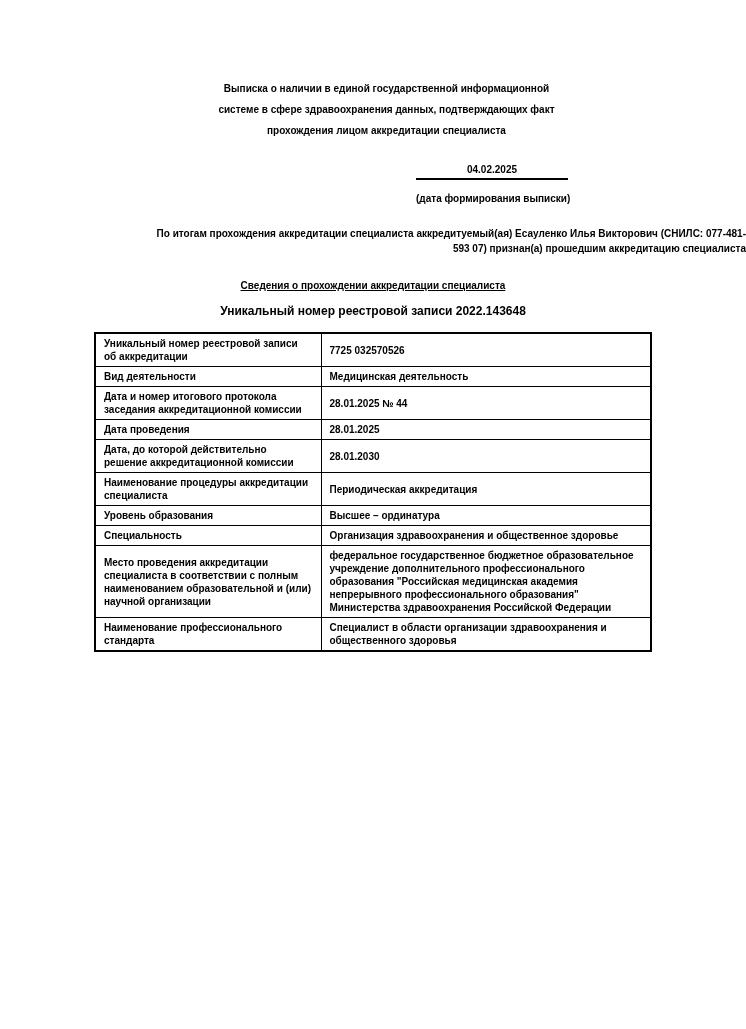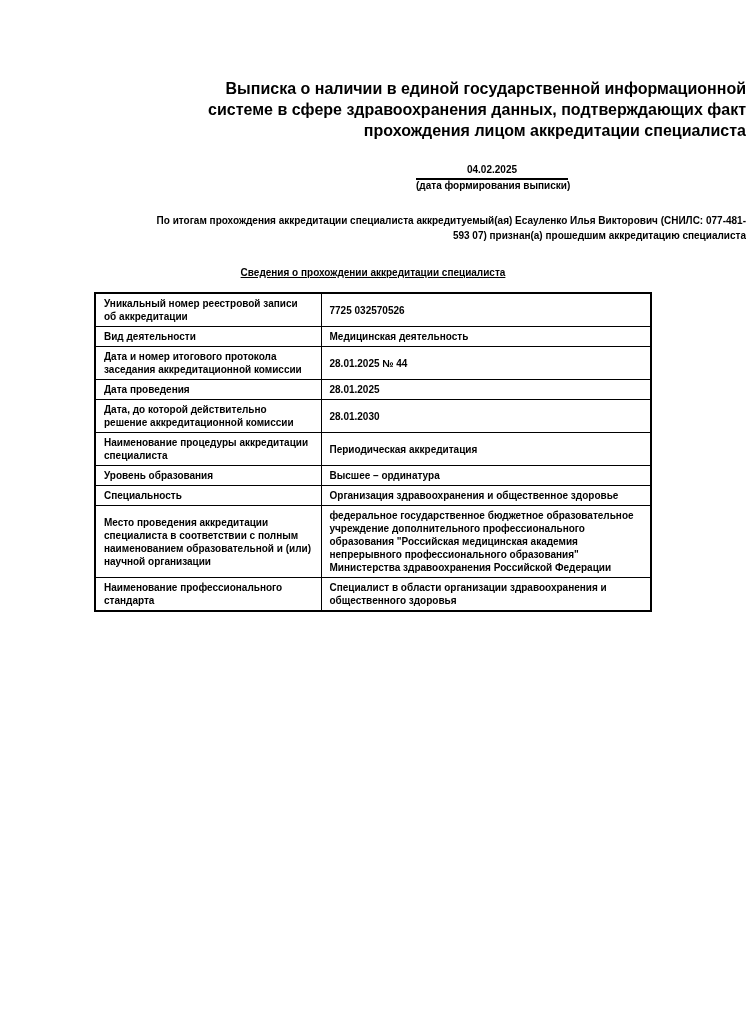--- a/index.html
+++ b/index.html
@@ -14,40 +14,40 @@
     color: #000000;
     overflow: hidden;
   }
   .page {
     width: 746px;
     height: 1029px;
     background: #ffffff;
     padding-top: 78px;
   }
   .doc-title {
-    text-align: right;
-    font-size: 16px;
+    text-align: center;
+    font-size: 10px;
     line-height: 21px;
     margin-left: 27px;
   }
   .date-block {
     width: 152px;
     margin: 23px 178px 0 auto;
     text-align: center;
     font-size: 10px;
   }
   .date-value {
     display: block;
     border-bottom: 2px solid #000;
     padding: 0 4px 2px 4px;
     line-height: 12px;
   }
   .date-caption {
     display: block;
-    padding-top: 0;
+    padding-top: 13px;
     line-height: 12px;
     white-space: nowrap;
   }
   .intro {
     margin-top: 21px;
     text-align: right;
     font-size: 10px;
     line-height: 15px;
   }
   .section-heading {
@@ -97,20 +97,21 @@
     <span class="date-caption">(дата формирования выписки)</span>
   </div>
 
   <div class="intro">
     <div>По итогам прохождения аккредитации специалиста аккредитуемый(ая) Есауленко Илья Викторович (СНИЛС: 077-481-</div>
     <div>593 07) признан(а) прошедшим аккредитацию специалиста</div>
   </div>
 
   <div class="section-heading">Сведения о прохождении аккредитации специалиста</div>
 
+  <div class="registry-heading">Уникальный номер реестровой записи 2022.143648</div>
 
   <table class="accreditation">
     <tbody>
       <tr>
         <td class="label-cell">Уникальный номер реестровой записи об аккредитации</td>
         <td class="value-cell">7725 032570526</td>
       </tr>
       <tr>
         <td class="label-cell">Вид деятельности</td>
         <td class="value-cell">Медицинская деятельность</td>

